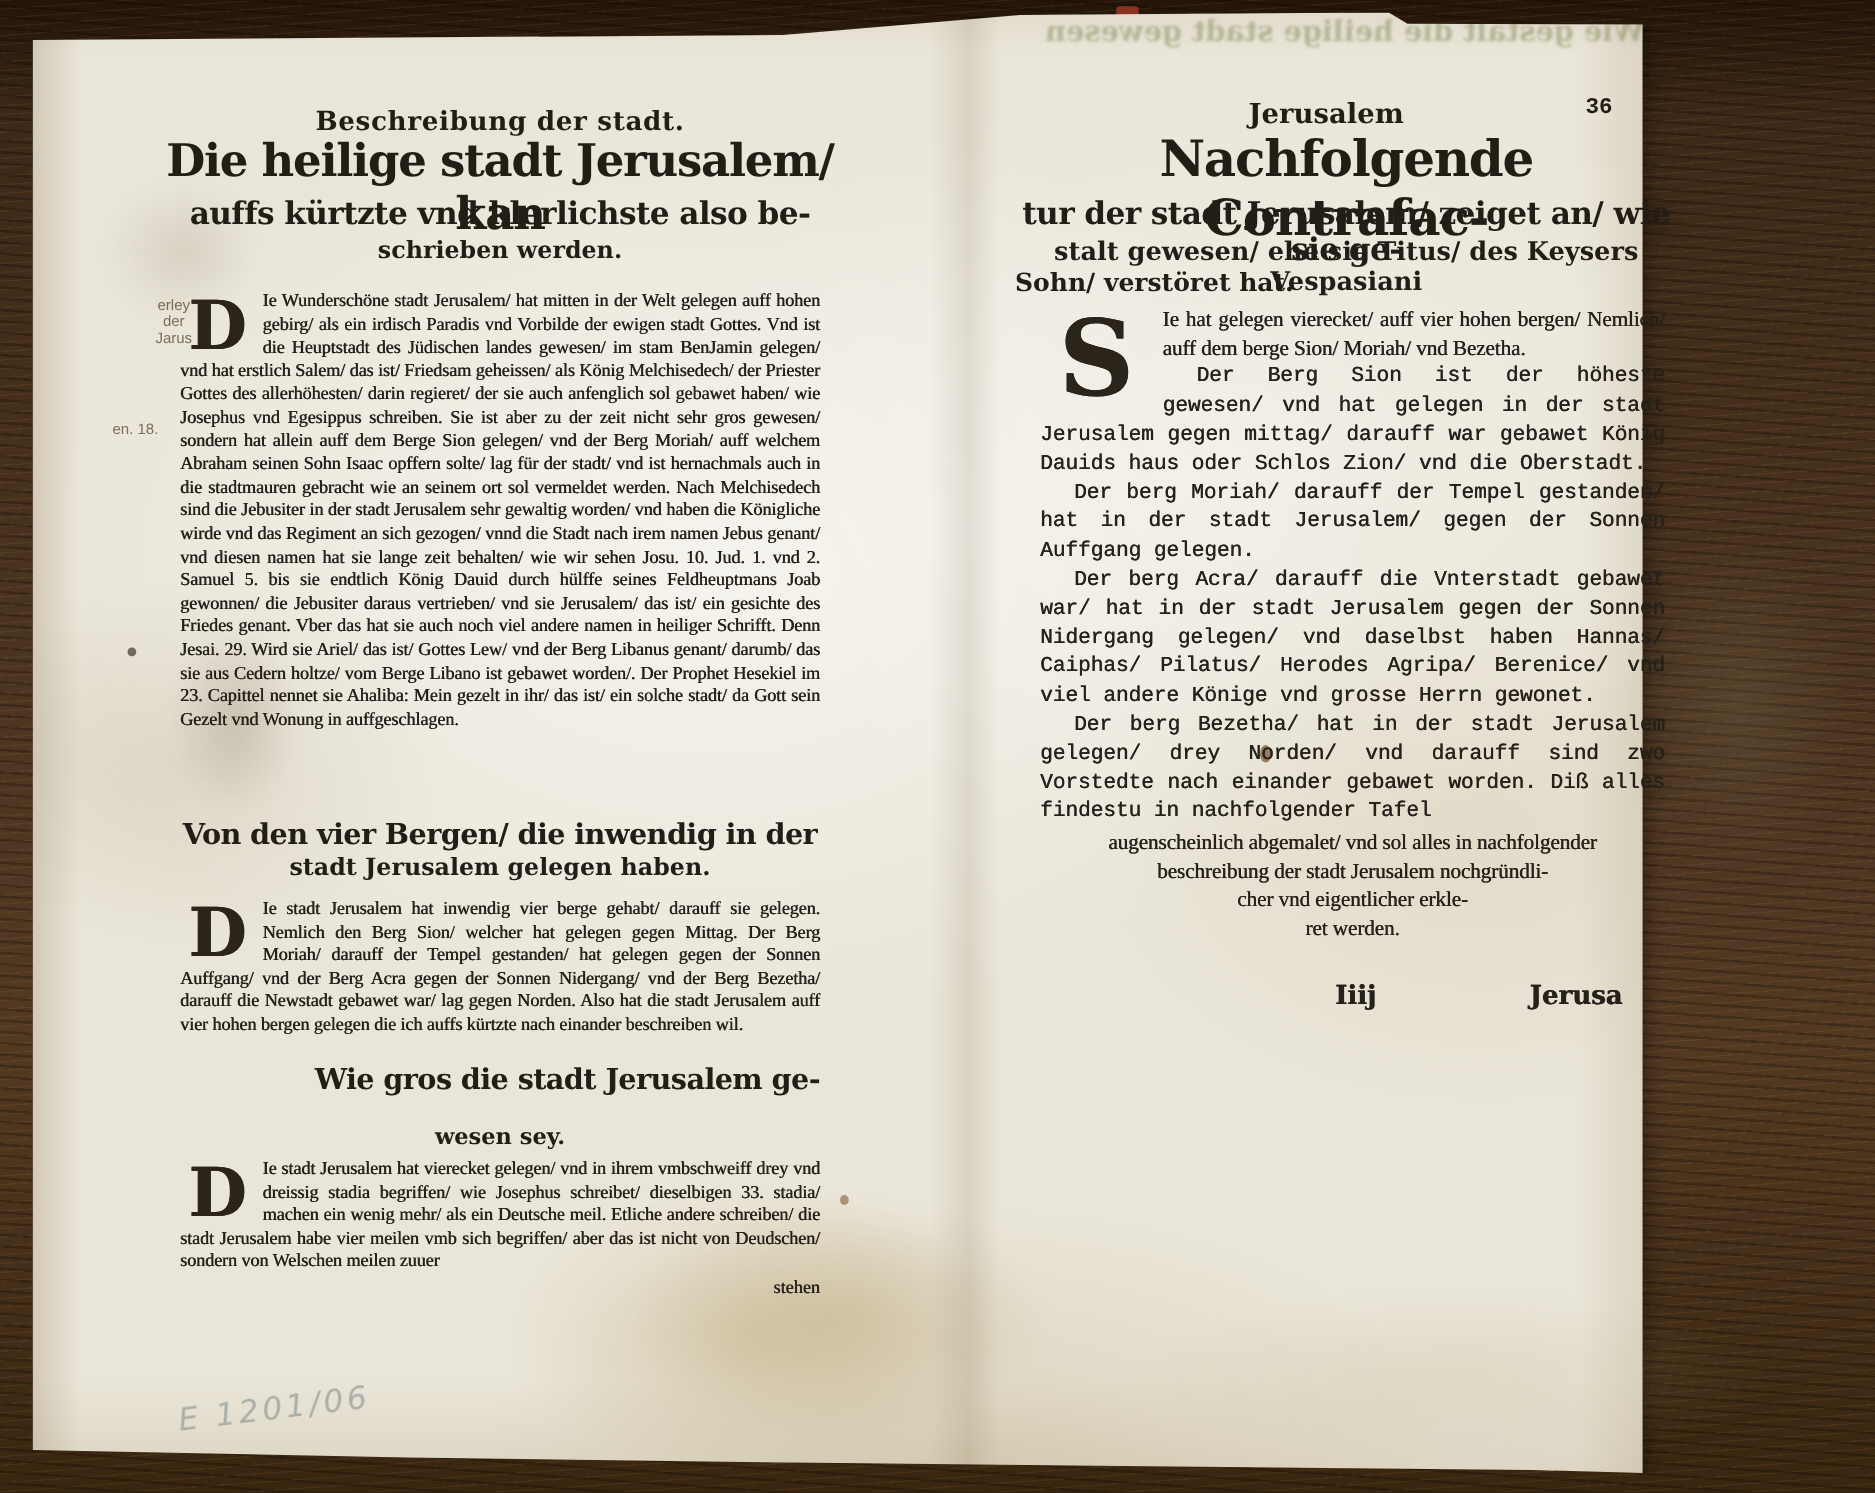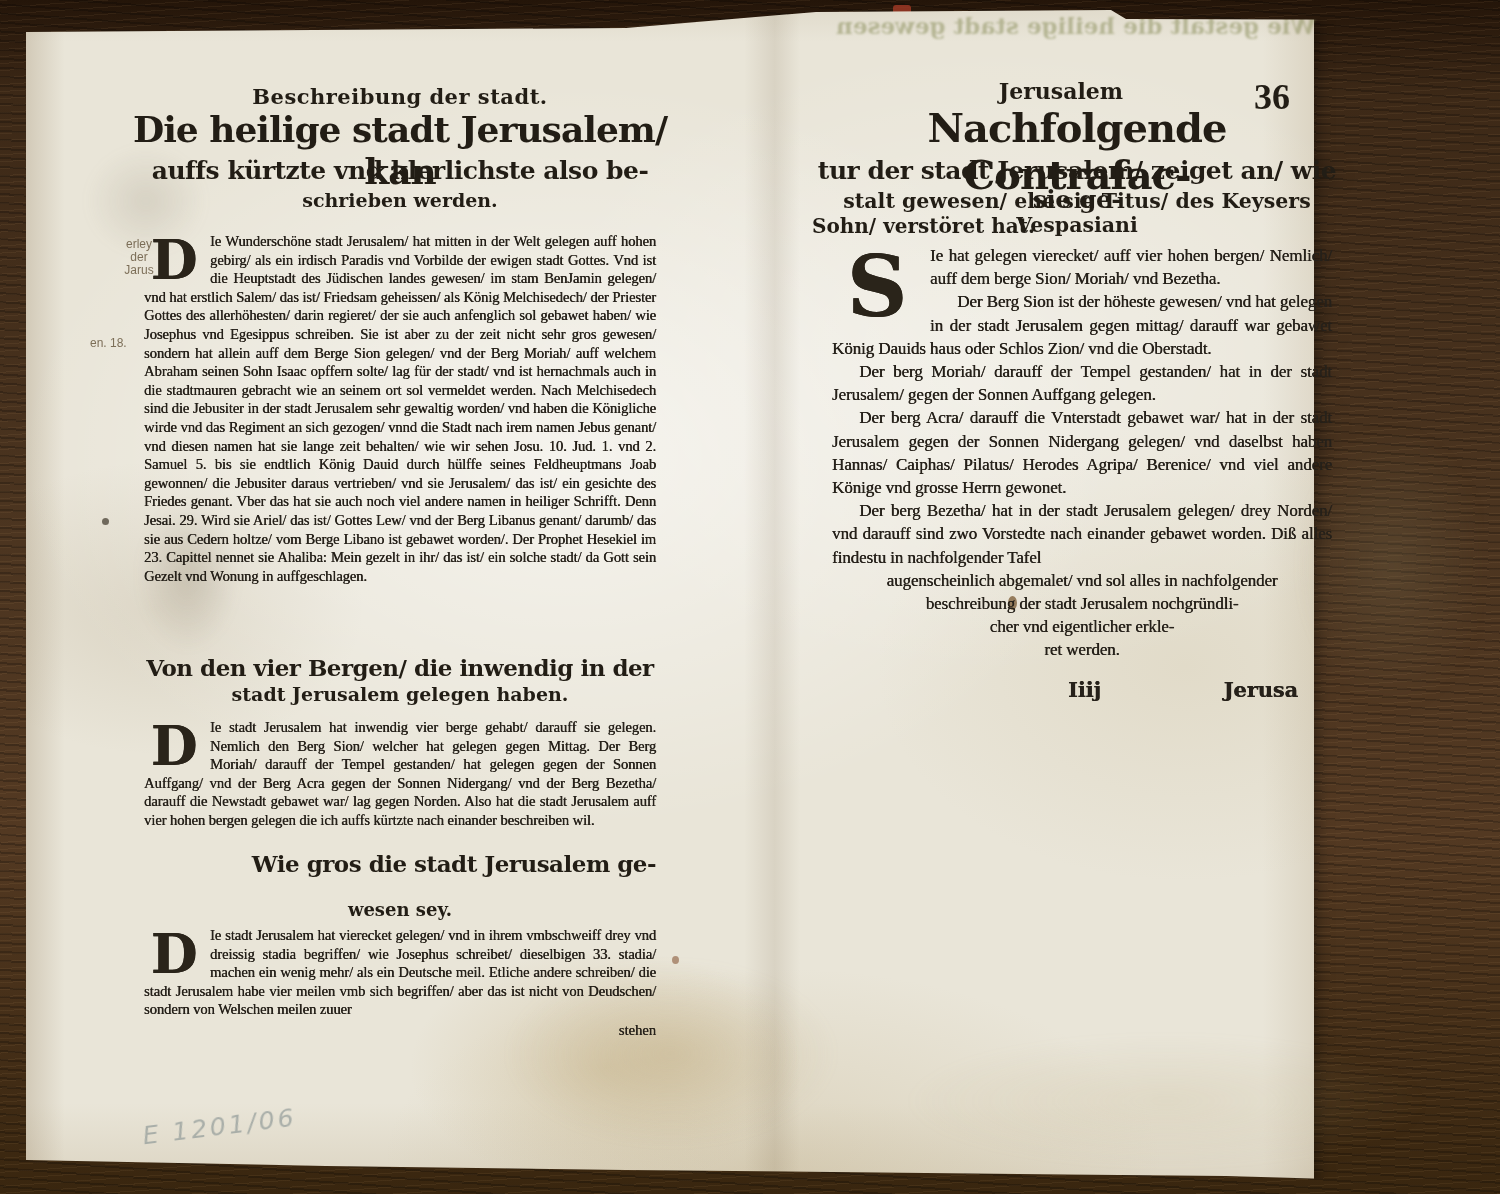--- a/index.html
+++ b/index.html
@@ -76,30 +76,30 @@
   .p2{top:712px;}
   .l-h3a{left:118px;top:844px;width:512px;text-align:right;font-size:23px;letter-spacing:-.5px;}
   .l-h3b{left:118px;top:893px;width:512px;text-align:center;font-size:18px;}
   .p3{top:920px;}
   .l-catch{left:118px;top:1016px;width:512px;text-align:right;font-size:14.6px;}
   .dropcap{float:left;font-family:"DejaVu Serif",serif;font-weight:bold;color:#2a241a;}
   .dc-l{font-size:54px;line-height:50px;width:60px;height:52px;margin:3px 6px 0 0;text-align:center;}
   .dc-r{font-size:84px;line-height:76px;width:90px;height:80px;margin:5px 8px 0 0;text-align:center;}
   
   .r-runhead{left:800px;top:72px;width:470px;text-align:center;font-size:22px;}
-  .r-folio{position:absolute;right:6px;top:-2px;font-size:36px;font-weight:bold;font-family:Liberation Serif, serif;}
+  .r-folio{position:absolute;right:6px;top:-2px;font-size:18px;font-weight:bold;font-family:Liberation Mono, monospace;}
   .r-title{left:786px;top:98px;width:530px;text-align:center;font-size:40px;letter-spacing:-1px;}
   .r-sub1{left:786px;top:150px;width:530px;text-align:center;font-size:25px;letter-spacing:-.5px;}
   .r-sub2{left:786px;top:183px;width:530px;text-align:center;font-size:20.5px;}
   .r-sub3{left:786px;top:208px;width:530px;font-size:20px;}
   .r-col{left:806px;top:238px;width:500px;font-size:17px;line-height:23.2px;text-align:justify;letter-spacing:-.1px;}
   .r-col p{margin:0;}
-  .r-col .ind{text-indent:1.6em;}
+  .r-col .ind{text-indent:1.6em;font-family:Liberation Mono, monospace;}
   .r-col .tail{text-align:center;text-indent:0;}
-  .sigrow{position:relative;height:34px;margin-top:16px;font-family:"DejaVu Serif",serif;font-weight:bold;font-size:21px;}
+  .sigrow{position:relative;height:34px;margin-top:30px;font-family:"DejaVu Serif",serif;font-weight:bold;font-size:21px;}
   .sig{margin-left:236px;}
   .catchword{position:absolute;right:34px;top:0;}
   .pencil{
     position:absolute;left:116px;top:1102px;width:220px;
     font-family:"DejaVu Sans",sans-serif;font-style:italic;font-size:25px;
     color:#9fa6a2;letter-spacing:3px;transform:rotate(-7deg);opacity:.85;filter:blur(.3px);
   }
 </style>
 </head>
 <body>

